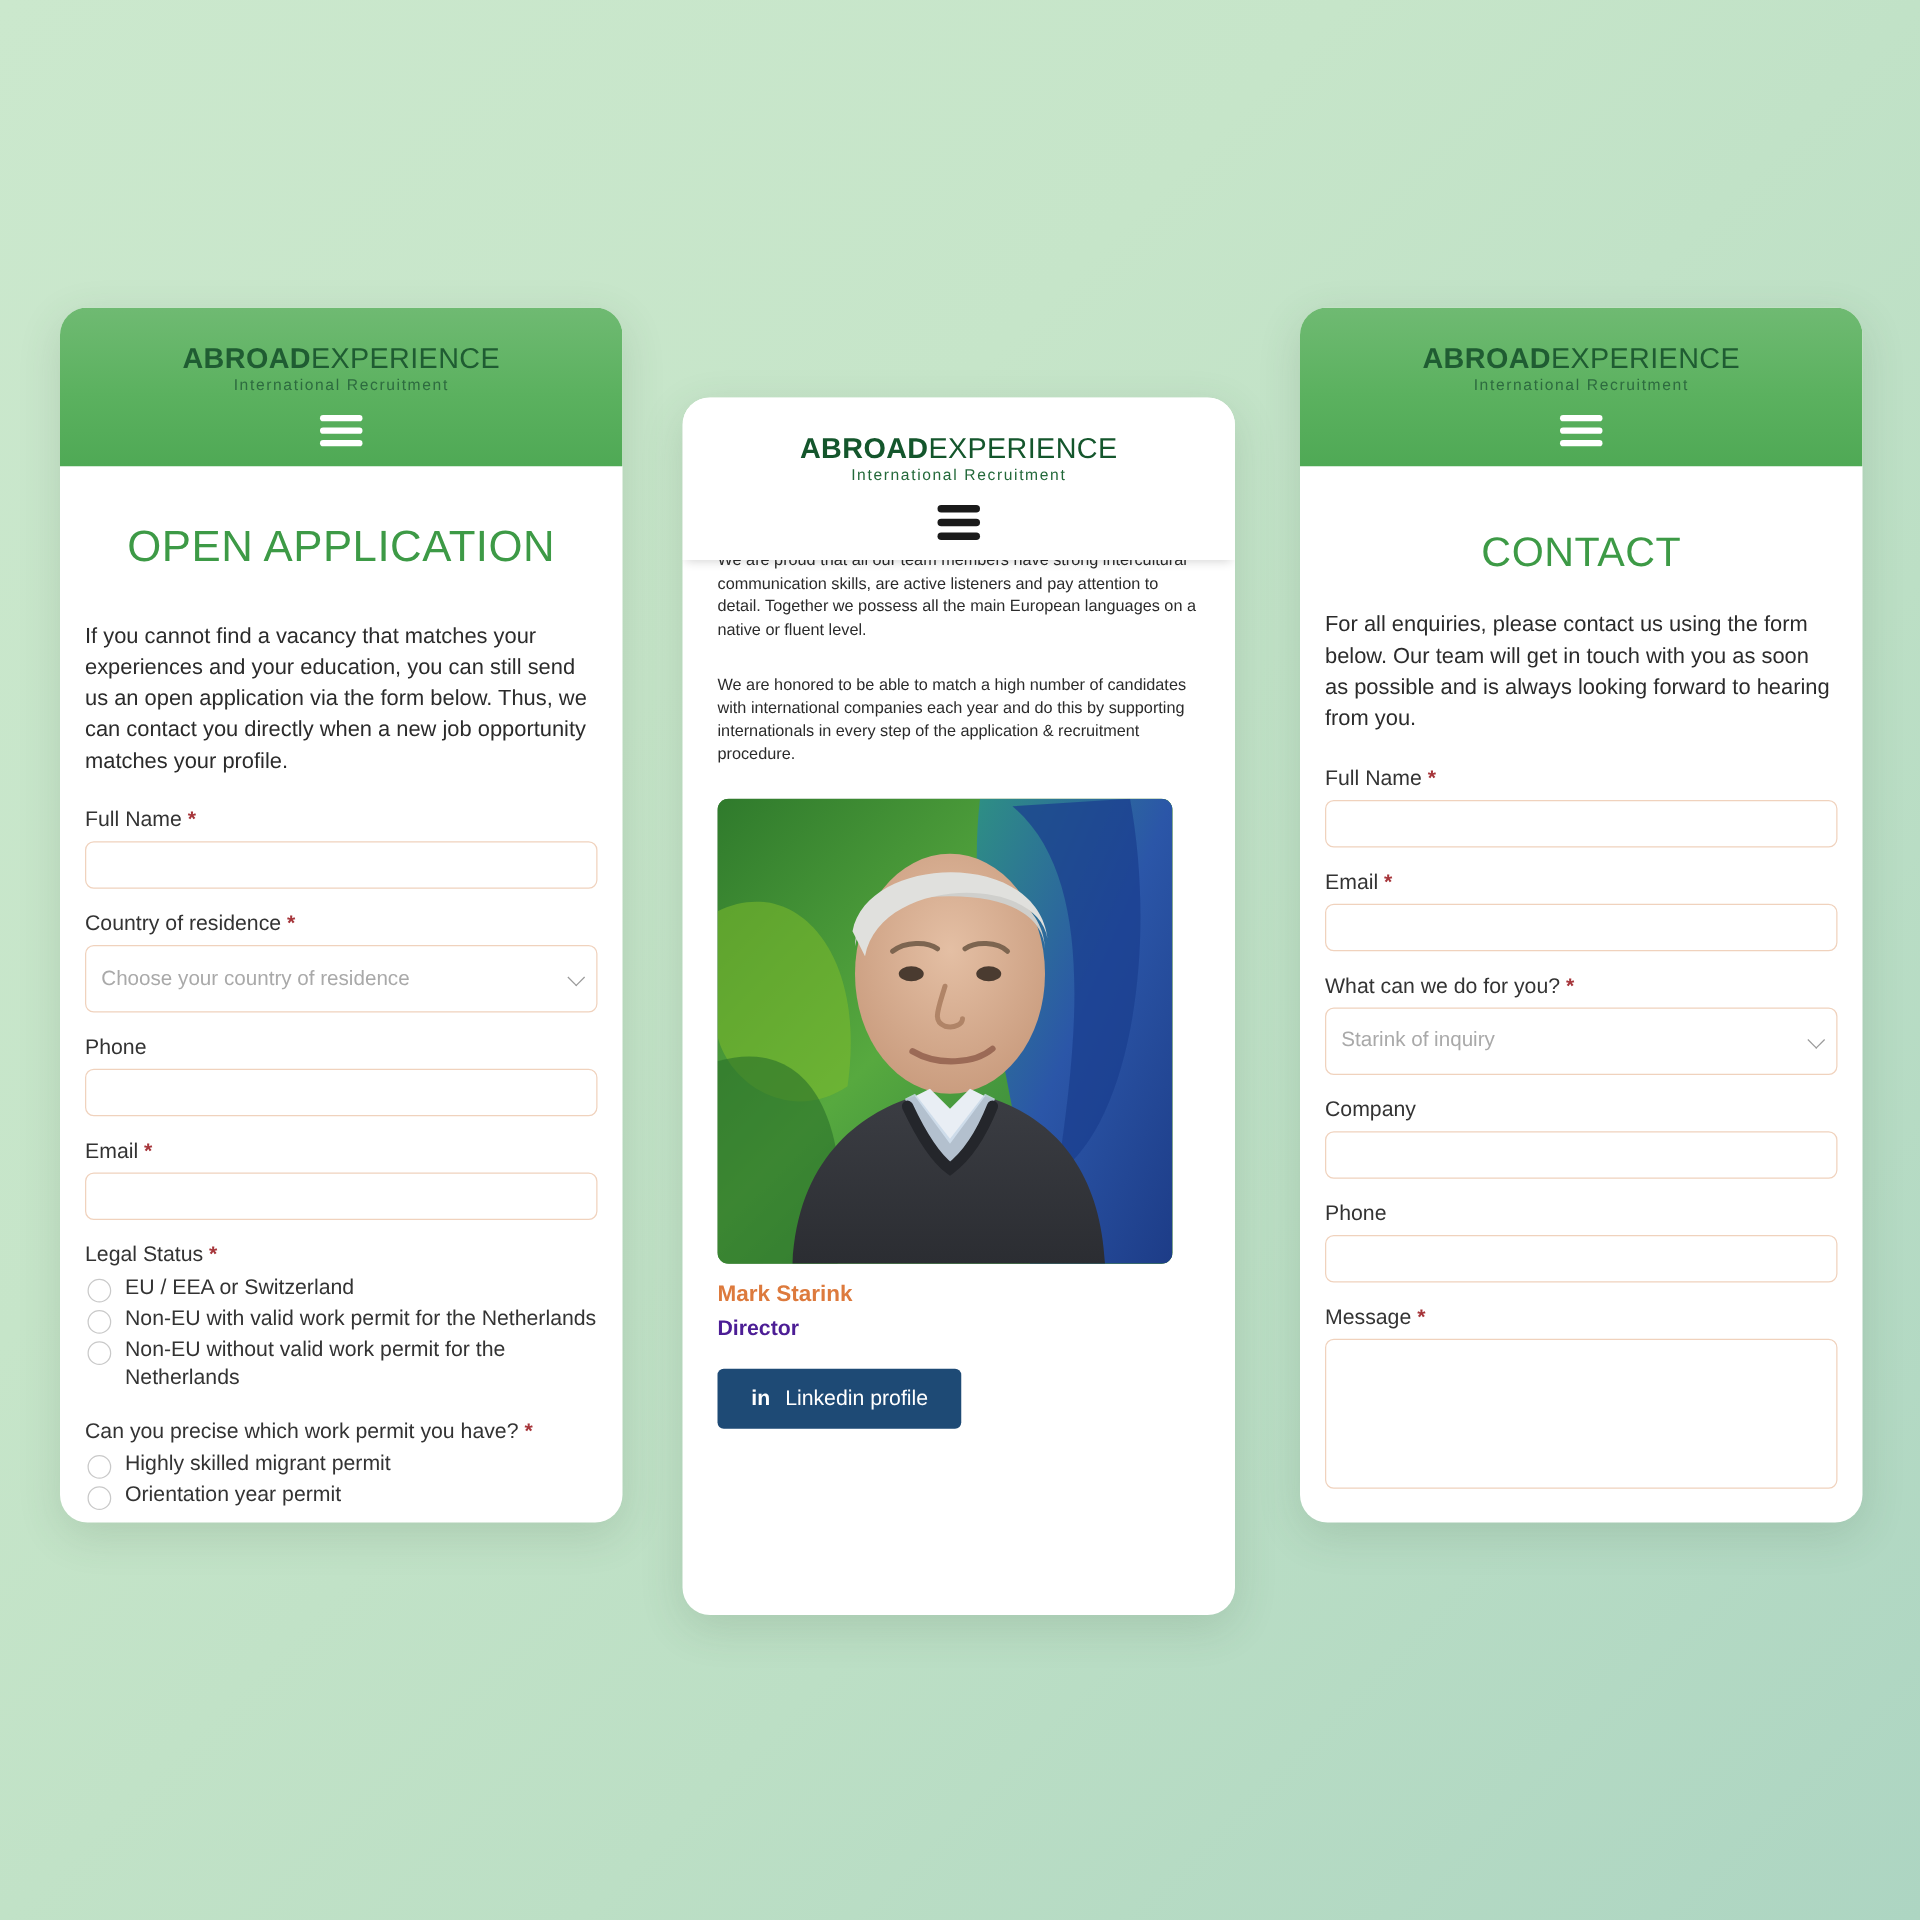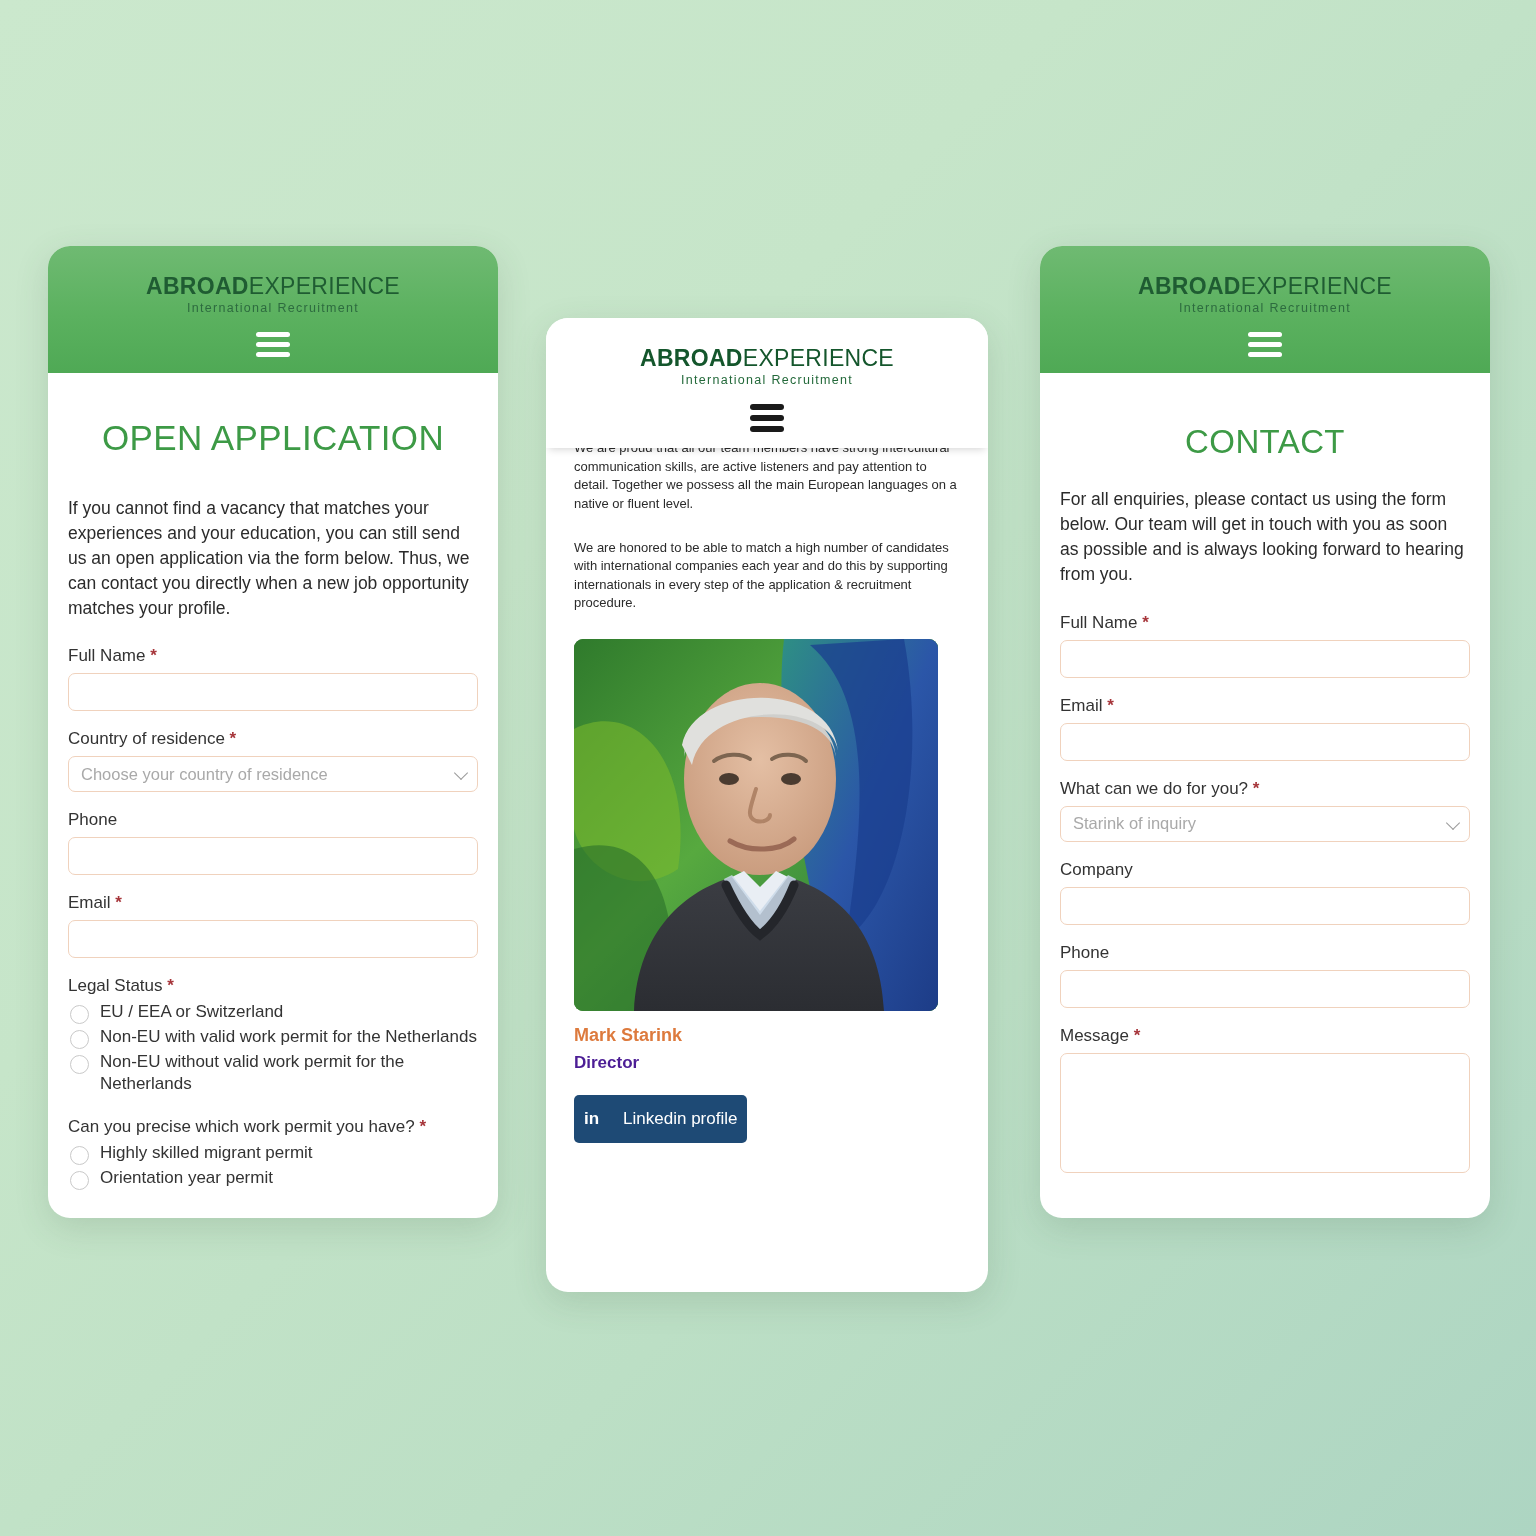--- a/index.html
+++ b/index.html
@@ -126,21 +126,21 @@
     background: #ffffff;
     font-family: "Liberation Sans", sans-serif;
     font-size: 16px;
     color: #333;
     outline: none;
   }
   .text-input { height: 38px; padding: 0 10px; }
   .textarea-input { height: 120px; padding: 8px 10px; resize: none; }
 
   .select-input {
-    height: 36px;
+    height: 54px;
     padding: 0 30px 0 12px;
     position: relative;
     display: flex;
     align-items: center;
     color: #a9a9a9;
     font-size: 16.5px;
   }
   .select-wrap { position: relative; }
   .chevron {
     position: absolute;
@@ -216,26 +216,26 @@
   }
   .person-role {
     font-size: 17px;
     font-weight: 700;
     color: #4c1d95;
     margin: 0 0 22px;
   }
   .linkedin-btn {
     display: inline-flex;
     align-items: center;
-    gap: 24px;
+    gap: 12px;
     background: #1e4a75;
     color: #ffffff;
     border: none;
     border-radius: 5px;
-    padding: 14px 10px;
+    padding: 14px 27px;
     font-size: 17px;
     font-family: "Liberation Sans", sans-serif;
     cursor: pointer;
   }
   .li-glyph { font-weight: 700; font-size: 17px; }
 </style>
 </head>
 <body>
 
 <div class="phone" id="phone-left">

